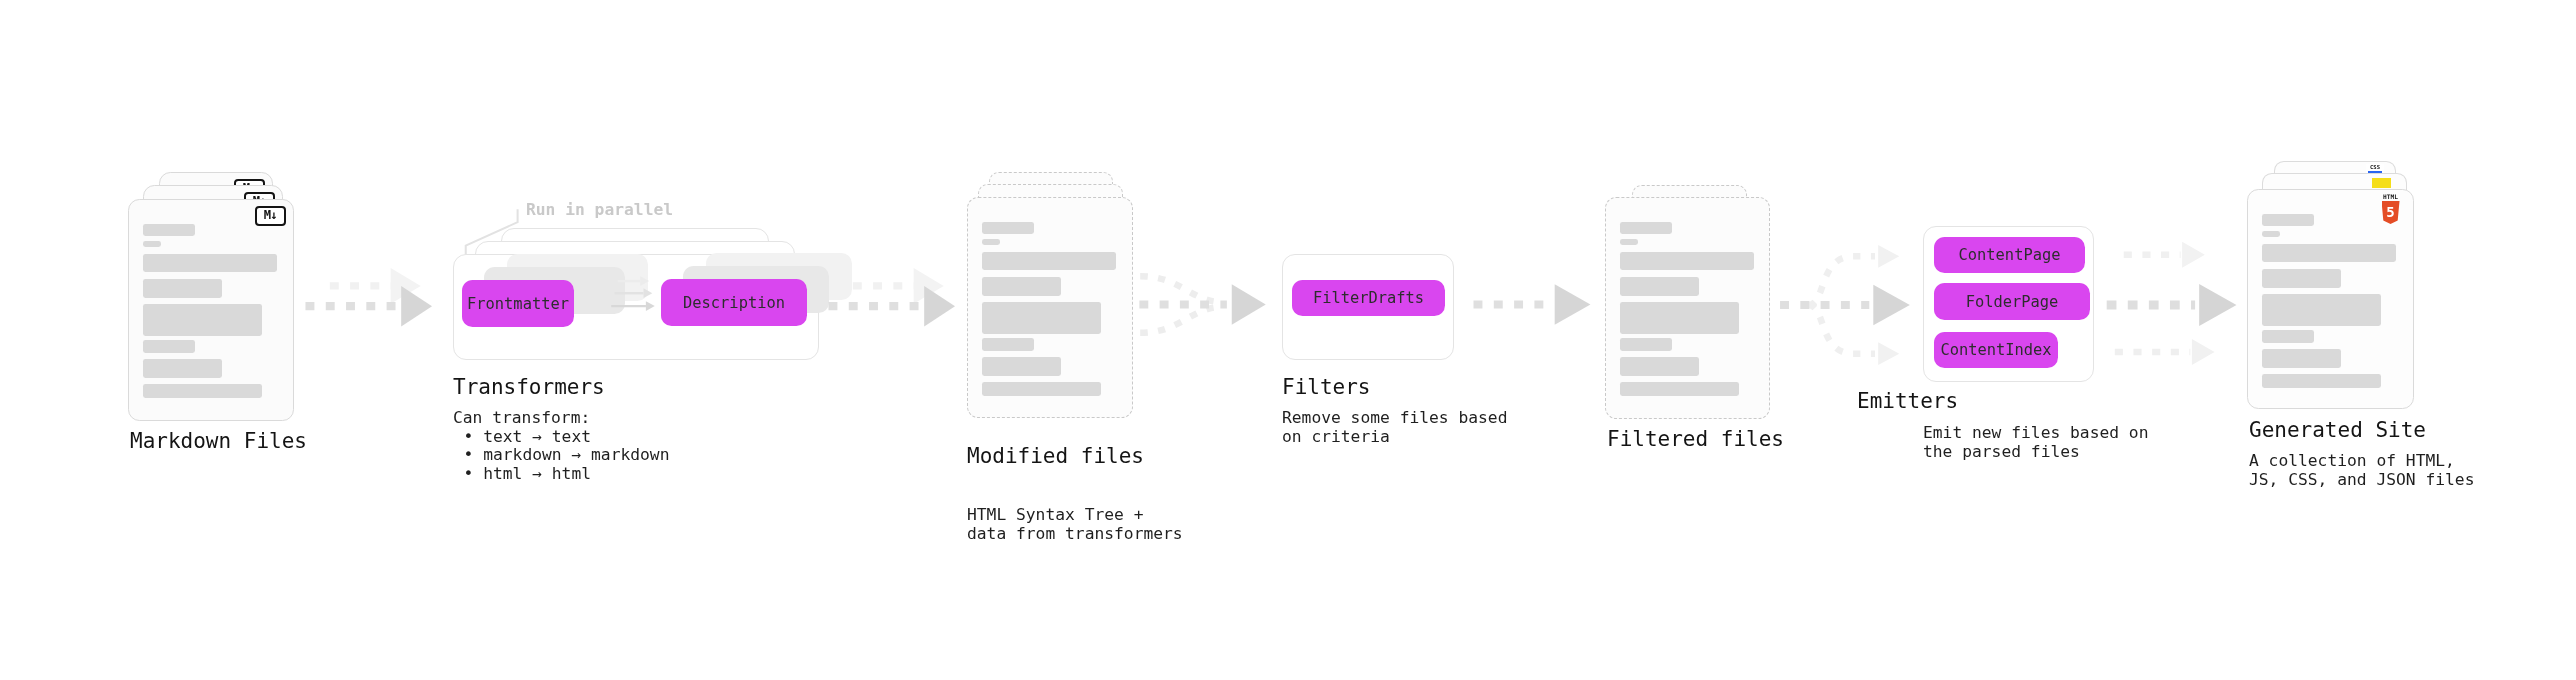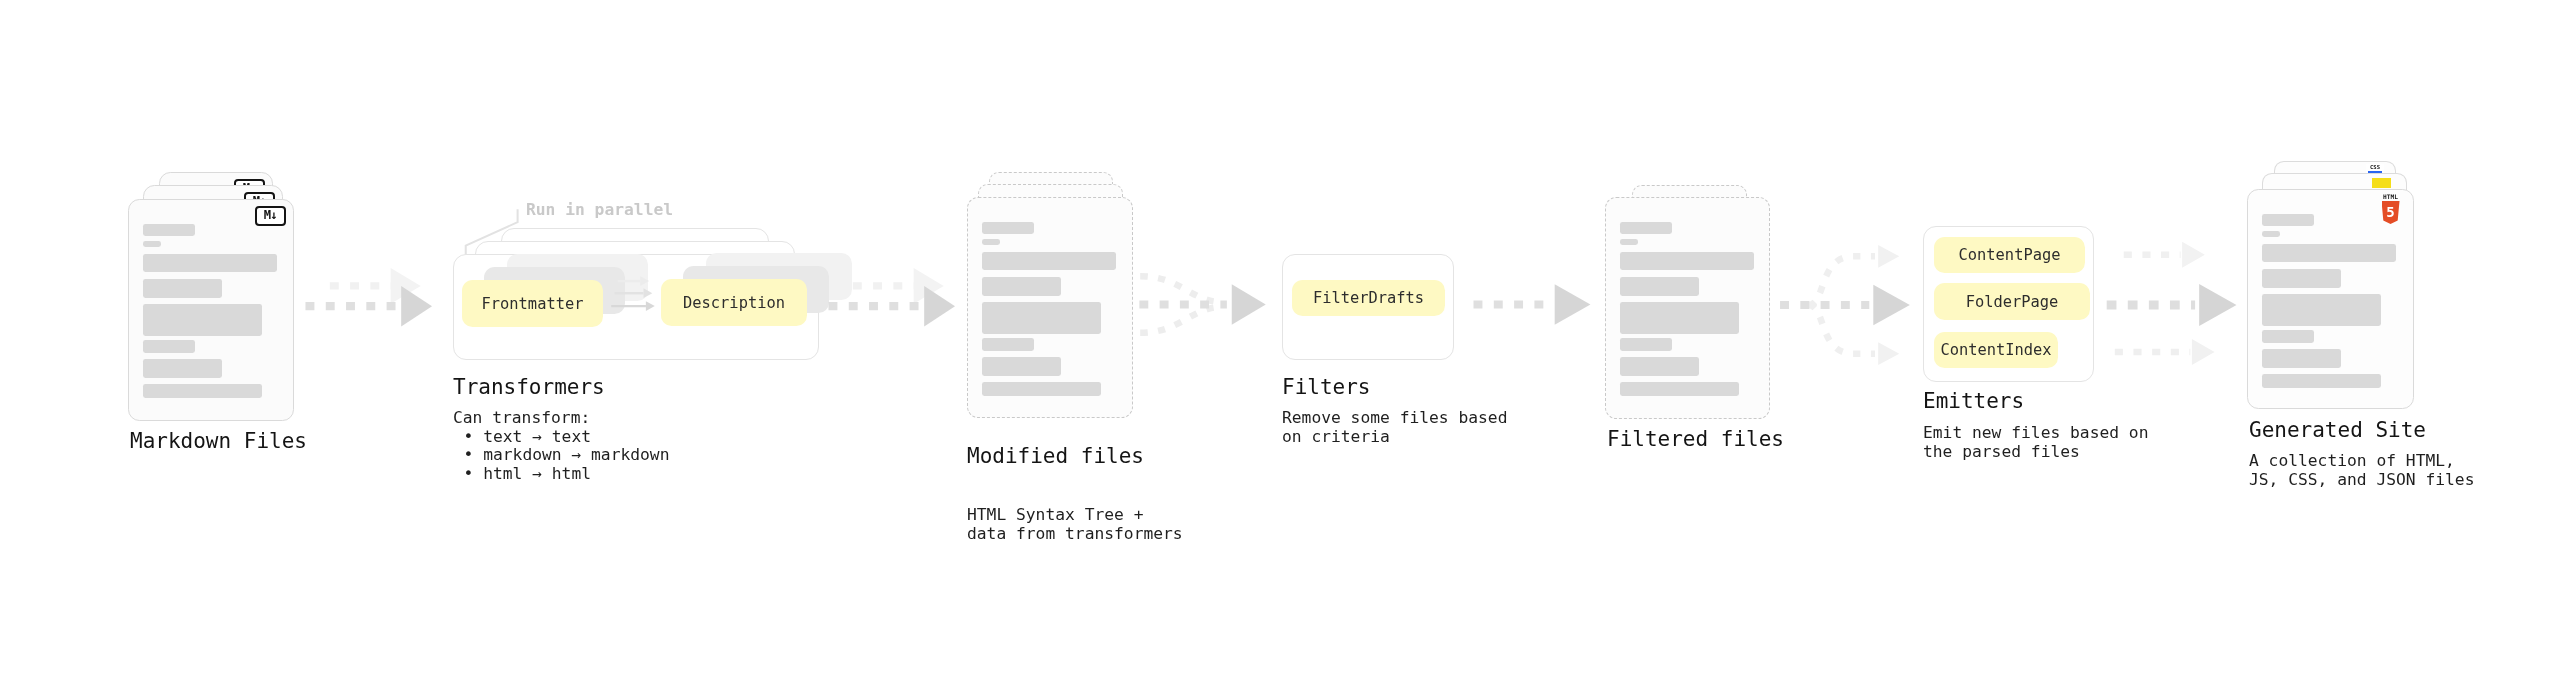--- a/index.html
+++ b/index.html
@@ -26,21 +26,21 @@
   .b7{top:159px;width:79px;height:18.7px;}
   .b8{top:184px;width:119px;height:14px;}
 
   
   .mdicon{position:absolute;top:5.7px;right:7.3px;width:31px;height:20.3px;background:#ffffff;
           border:2.4px solid #141414;border-radius:4.1px;color:#141414;font-weight:bold;
           font-size:12.2px;line-height:15.4px;text-align:center;box-sizing:border-box;letter-spacing:-0.8px;}
 
   
   .box{position:absolute;background:#ffffff;border:1.6px solid #e4e4e4;border-radius:13px;box-sizing:border-box;}
-  .pill{position:absolute;background:#fef9c3;border-radius:10.6px;color:#2d2d2d;font-size:15.4px;
+  .pill{position:absolute;background:#d946ef;border-radius:10.6px;color:#2d2d2d;font-size:15.4px;
         display:flex;align-items:center;justify-content:center;box-sizing:border-box;white-space:nowrap;}
   .pill.g1{background:#e8e8e8;}
   .pill.g2{background:#f2f2f2;}
 
   
   .label{position:absolute;color:#141414;font-size:21px;font-weight:500;white-space:nowrap;}
   .body{position:absolute;color:#1f1f1f;font-size:16.3px;line-height:18.7px;white-space:nowrap;}
   .body .indent{padding-left:10.6px;}
   .note{position:absolute;color:#c9c9c9;font-size:16.3px;white-space:nowrap;font-weight:bold;}
 
@@ -94,21 +94,21 @@
     <svg class="abs" style="left:456px;top:205px;" width="77" height="57" viewBox="0 0 95 70">
       <polyline points="76,5 76,21 12,50 12,68" fill="none" stroke="#e2e2e2" stroke-width="2.5"></polyline>
     </svg>
 
     <div class="box" style="left:501px;top:228px;width:268px;height:107px;"></div>
     <div class="box" style="left:475px;top:241px;width:320px;height:106px;"></div>
     <div class="box" style="left:453px;top:254px;width:366px;height:106px;"></div>
 
     <div class="pill g2" style="left:507px;top:254px;width:141px;height:47px;"></div>
     <div class="pill g1" style="left:484px;top:267px;width:141px;height:47px;"></div>
-    <div class="pill" style="left:462px;top:280px;width:141px;height:47px;">Frontmatter</div>
+    <div class="pill" style="left:462px;top:280px;width:112px;height:47px;">Frontmatter</div>
 
     <div class="pill g2" style="left:706px;top:253px;width:146px;height:47px;"></div>
     <div class="pill g1" style="left:683px;top:266px;width:146px;height:47px;"></div>
     <div class="pill" style="left:661px;top:279px;width:146px;height:47px;">Description</div>
 
     <svg class="abs" style="left:608px;top:273px;" width="50" height="42" viewBox="0 0 62 52">
       <line x1="12" y1="10" x2="40" y2="10" stroke="#ececec" stroke-width="3"></line>
       <polygon points="40,4 51,10 40,16" fill="#ececec"></polygon>
       <line x1="8" y1="25" x2="44" y2="25" stroke="#e2e2e2" stroke-width="3"></line>
       <polygon points="44,19 55,25 44,31" fill="#e2e2e2"></polygon>
@@ -196,21 +196,21 @@
     <polygon points="126,131 152,145 126,159" fill="#f1f1f1"></polygon>
     <line x1="5" y1="85" x2="115" y2="85" stroke="#dfdfdf" stroke-width="10" stroke-dasharray="11 14"></line>
     <polygon points="120,60 165,85 120,110" fill="#d6d6d6"></polygon>
   </svg>
 
   <div>
     <div class="box" style="left:1923px;top:226px;width:171px;height:156px;"></div>
     <div class="pill" style="left:1934px;top:237px;width:151px;height:36px;">ContentPage</div>
     <div class="pill" style="left:1934px;top:283px;width:156px;height:37px;">FolderPage</div>
     <div class="pill" style="left:1934px;top:332px;width:124px;height:36px;">ContentIndex</div>
-    <div class="label" style="left:1923px;top:389px;">Emitters</div>
+    <div class="label" style="left:1857px;top:389px;">Emitters</div>
     <div class="body" style="left:1923px;top:424px;">
       <div>Emit new files based on</div>
       <div>the parsed files</div>
     </div>
   </div>
 
   <svg class="abs" style="left:2101px;top:232px;" width="142" height="146" viewBox="0 0 175 180">
     <line x1="28" y1="28" x2="98" y2="28" stroke="#f0f0f0" stroke-width="8" stroke-dasharray="10 13"></line>
     <polygon points="100,12 128,28 100,44" fill="#f2f2f2"></polygon>
     <line x1="7" y1="90" x2="116" y2="90" stroke="#dedede" stroke-width="11" stroke-dasharray="12 14"></line>

